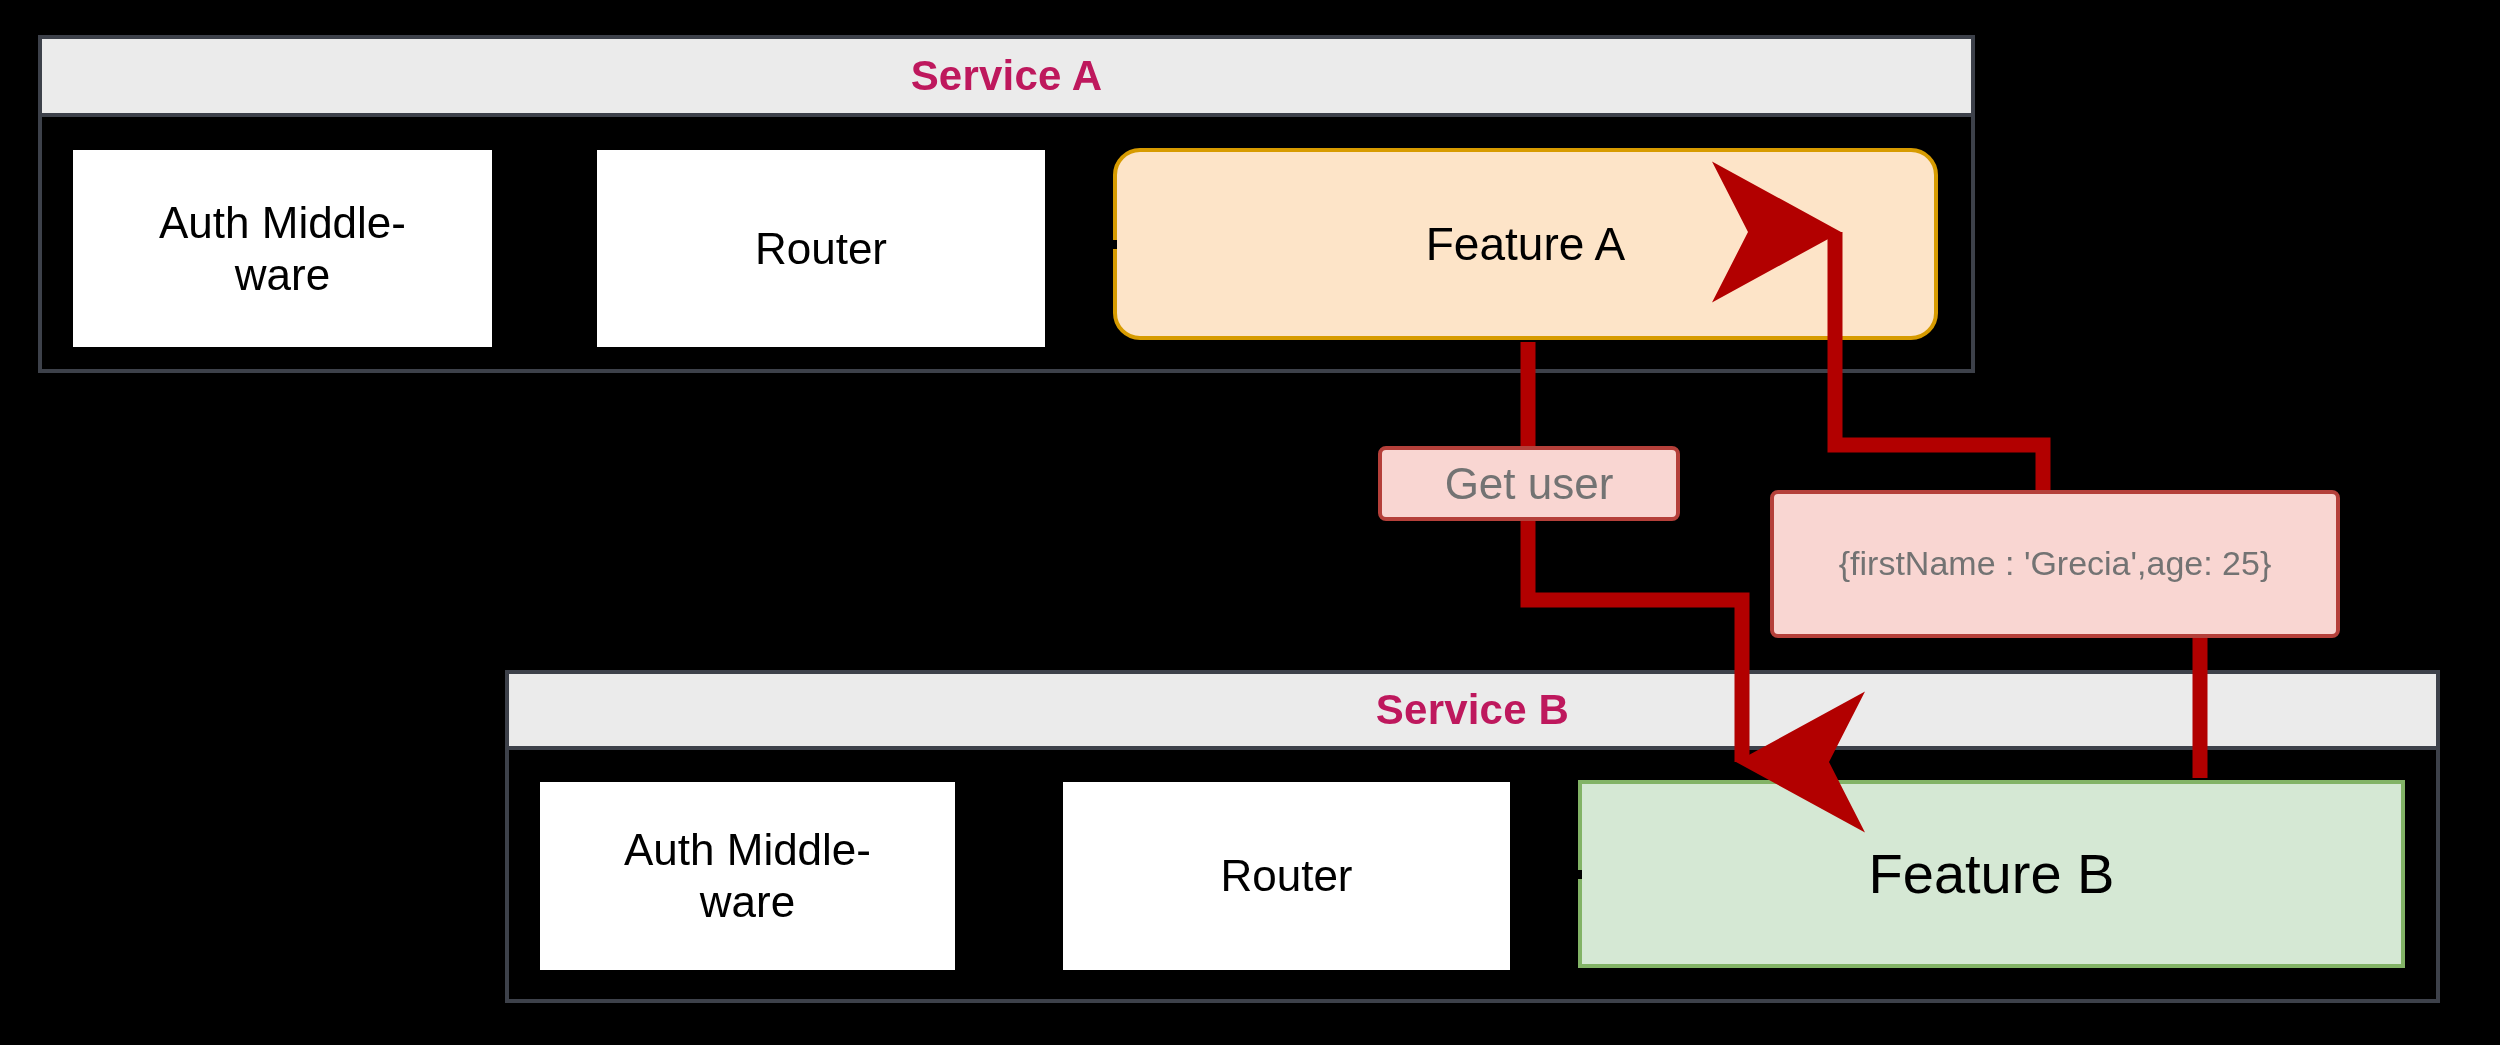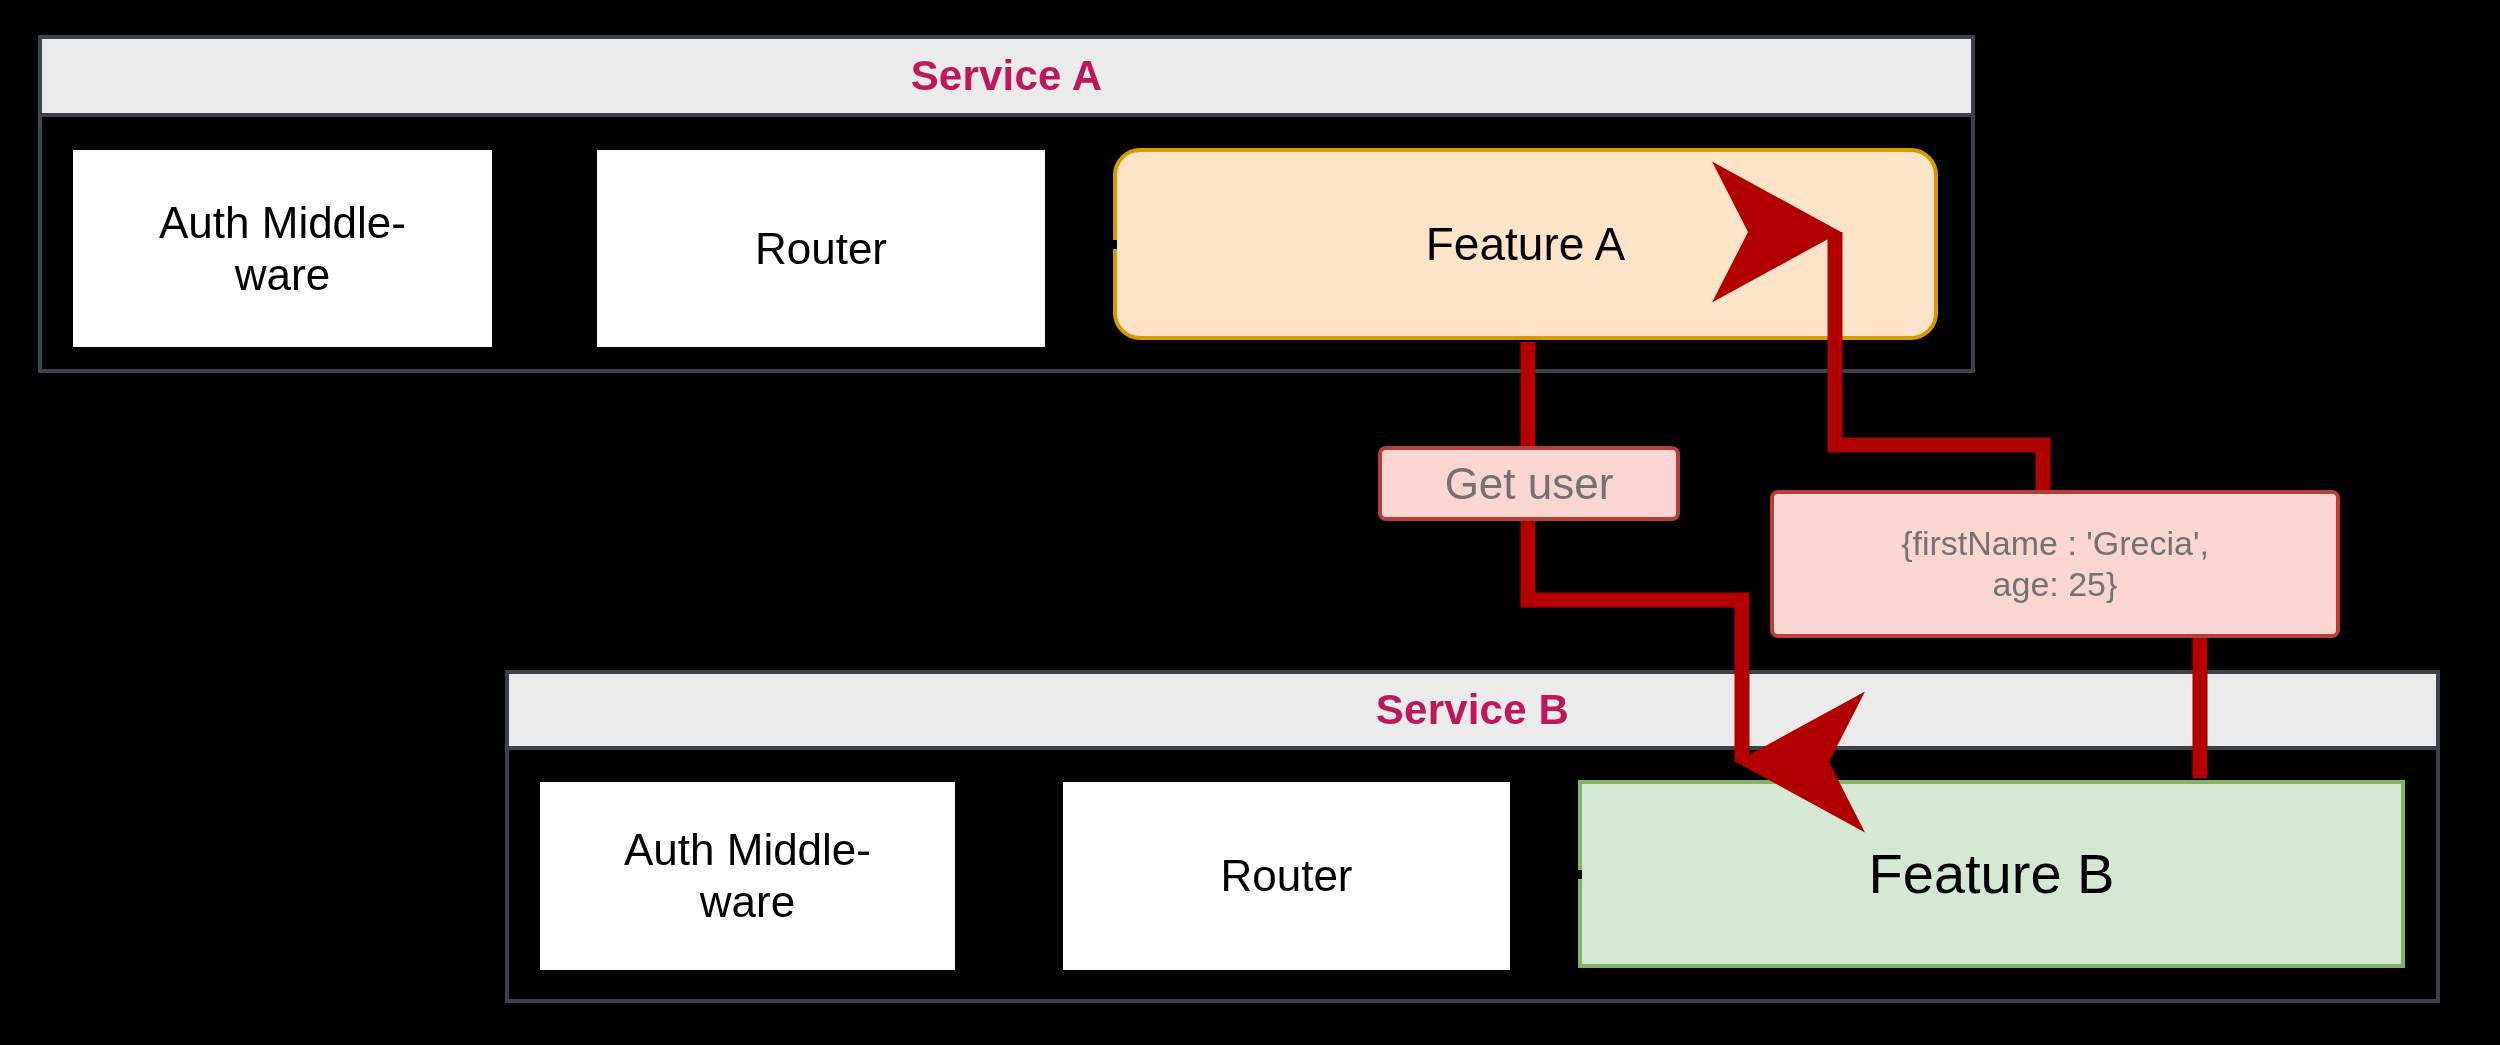--- a/index.html
+++ b/index.html
@@ -177,18 +177,18 @@
 
     <polyline points="1528,342 1528,600 1742,600 1742,762" fill="none" stroke="#b20000" stroke-width="15" stroke-linecap="butt" stroke-linejoin="miter" marker-end="url(#arrow-down)"></polyline>
 
     <polyline points="2200,778 2200,600 2043,600 2043,445 1835,445 1835,232" fill="none" stroke="#b20000" stroke-width="15" stroke-linecap="butt" stroke-linejoin="miter" marker-end="url(#arrow-up)"></polyline>
   </svg>
 
   <div class="edge-label" style="left:1378px; top:446px; width:302px; height:75px; font-size:44px;">
     <span>Get user</span>
   </div>
 
-  <div class="edge-label" style="left:1770px; top:490px; width:570px; height:148px; font-size:34px; flex-direction:column;">
+  <div class="edge-label" style="left:1770px; top:490px; width:570px; height:148px; font-size:34px; flex-direction:row;">
     <span>{firstName : 'Grecia',</span>
     <span>age: 25}</span>
   </div>
 
 </div>
 
 </body></html>

